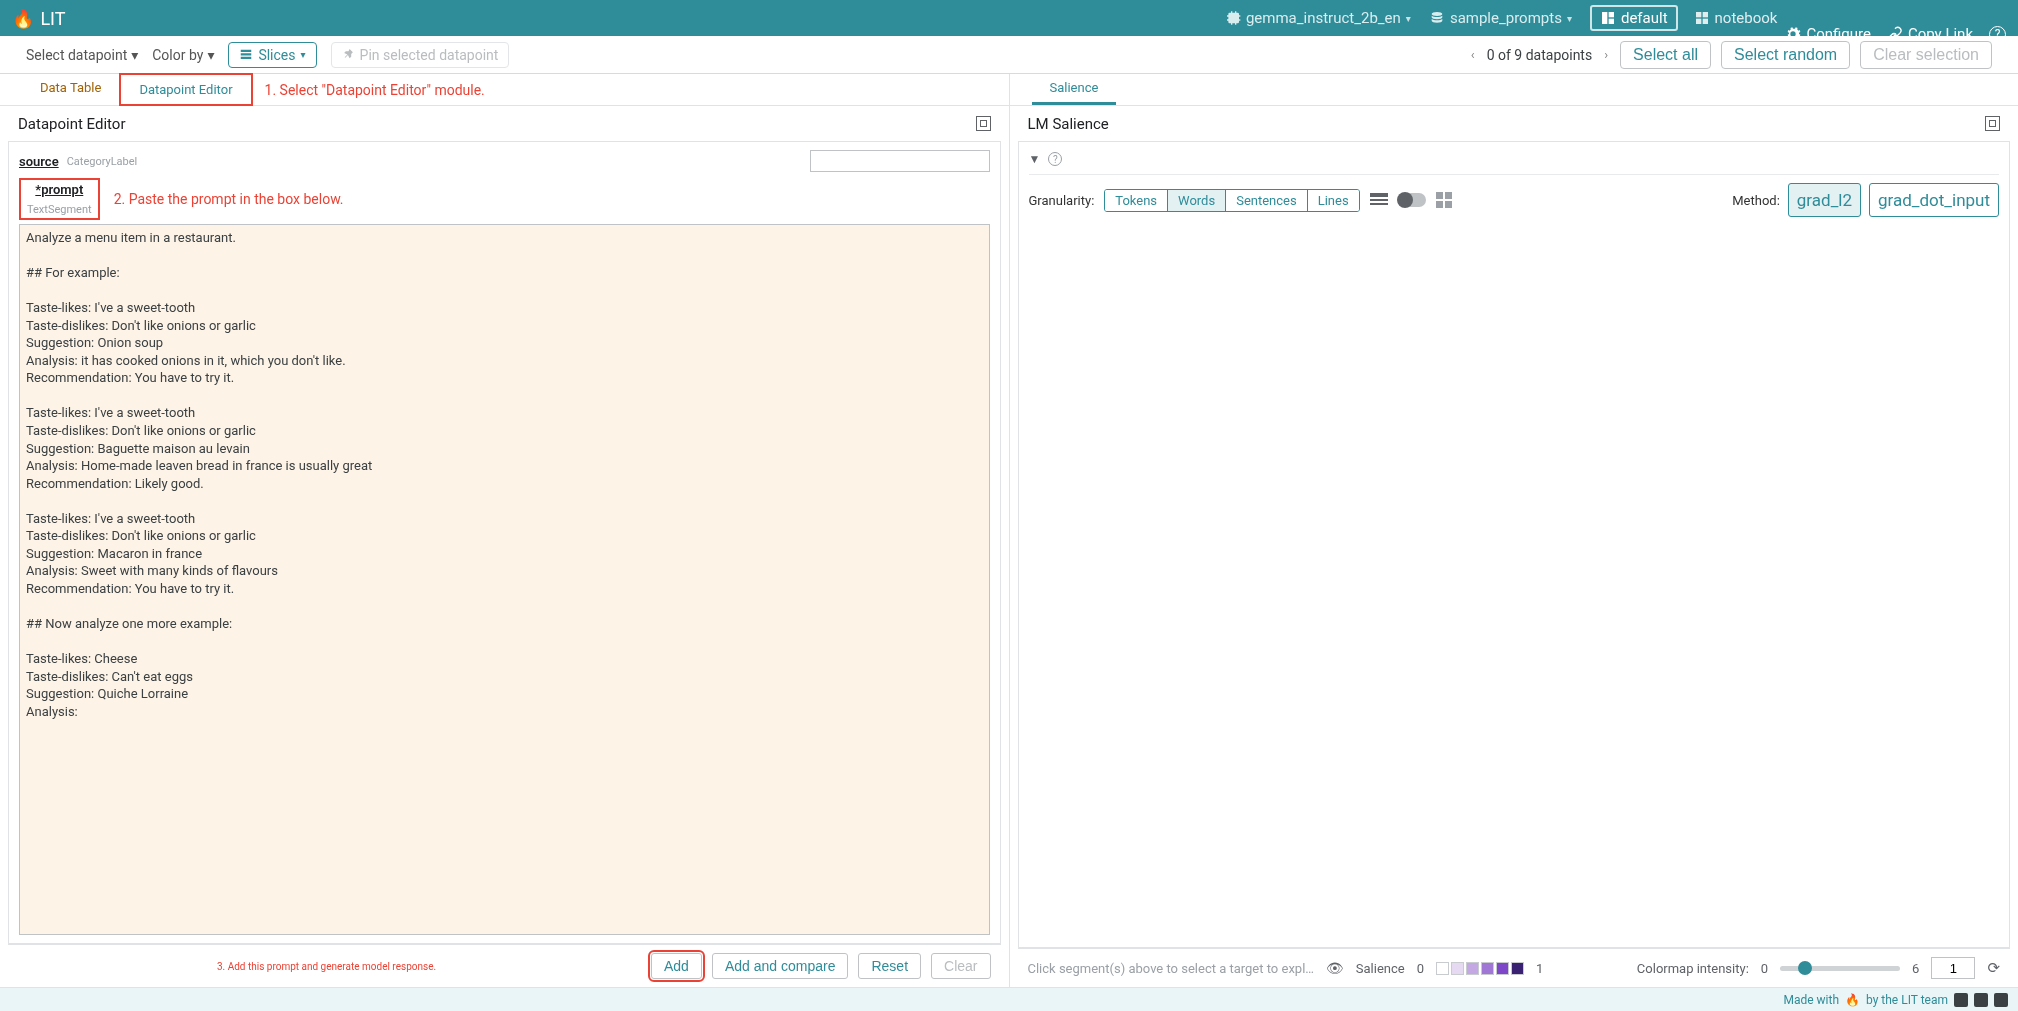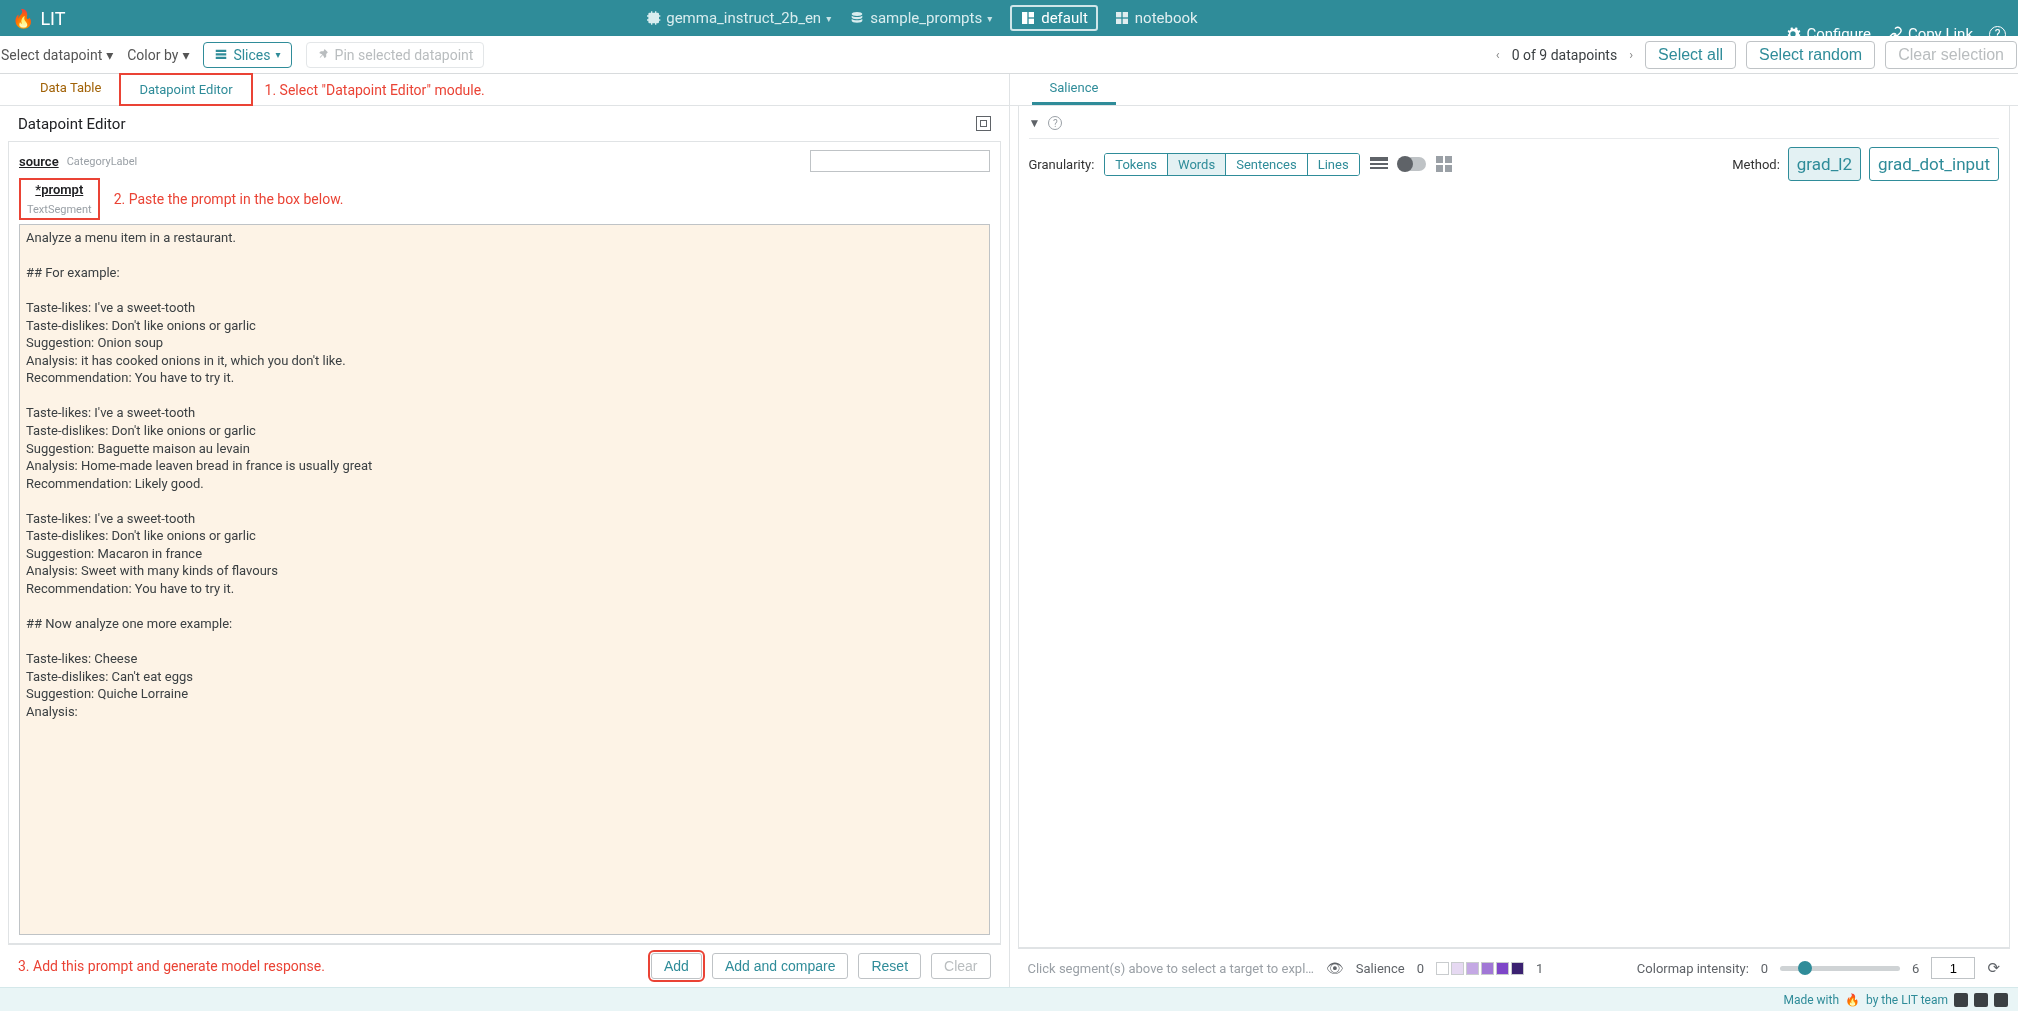--- a/index.html
+++ b/index.html
@@ -2,31 +2,31 @@
 <html><head>
 <meta charset="utf-8">
 <style>
 * { box-sizing: border-box; margin: 0; padding: 0; }
 body { font-family: -apple-system, BlinkMacSystemFont, "Segoe UI", Roboto, Arial, sans-serif; font-size: 13px; color: #333; background: #fff; overflow: hidden; }
 
 
 .topbar { height: 36px; background: #2f8c99; display: flex; align-items: center; color: #fff; padding: 0 12px; }
 .brand { display: flex; align-items: center; gap: 6px; font-size: 18px; font-weight: 400; }
 .flame { font-size: 18px; }
-.top-center { flex: 1; display: flex; justify-content: center; gap: 18px; align-items: center; }
+.top-center { flex: 1; display: flex; justify-content: flex-end; gap: 18px; align-items: center; }
 .top-sel { display: flex; align-items: center; gap: 5px; color: #d9edef; font-size: 15px; cursor: pointer; }
 .top-sel .caret { font-size: 10px; opacity: .9; }
 .layout-chip { border: 2px solid #cfe6e9; padding: 2px 8px; border-radius: 3px; display: flex; align-items: center; gap: 5px; font-size: 15px; }
 .layout-chip.inactive { border: none; opacity: .85; }
 .top-right { display: flex; align-items: center; gap: 16px; font-size: 15px; margin-top: 32px; }
 .top-right .link { display: flex; align-items: center; gap: 5px; cursor: pointer; }
 .circle-q { border: 1.5px solid #fff; border-radius: 50%; width: 17px; height: 17px; display: flex; align-items: center; justify-content: center; font-size: 12px; }
 
 
-.toolbar { height: 38px; border-bottom: 1px solid #d8dbdd; display: flex; align-items: center; padding: 0 1px; gap: 14px; background: #fff; box-shadow: 0 1px 2px rgba(0,0,0,.06); }
+.toolbar { height: 38px; border-bottom: 1px solid #d8dbdd; display: flex; align-items: center; padding: 0 26px; gap: 14px; background: #fff; box-shadow: 0 1px 2px rgba(0,0,0,.06); }
 .tb-text { color: #555; font-size: 14px; display: flex; align-items: center; gap: 4px; cursor: pointer; }
 .tb-chip-btn { border: 1px solid #2f8c99; color: #2f8c99; background: #fff; padding: 4px 10px; border-radius: 4px; font-size: 14px; display: flex; align-items: center; gap: 5px; cursor: pointer; }
 .tb-pin { color: #b9bdbf; font-size: 14px; display: flex; align-items: center; gap: 5px; border: 1px solid #e3e6e8; padding: 4px 10px; border-radius: 4px; }
 .tb-right { margin-left: auto; display: flex; align-items: center; gap: 10px; }
 .pager-text { font-size: 14px; color: #3b4043; }
 .btn-outline { border: 1px solid #bfc3c6; color: #2f8c99; background: #fff; padding: 4px 12px; border-radius: 4px; font-size: 16px; cursor: pointer; }
 .btn-outline.disabled { color: #b9bdbf; }
 .chev { color: #888; font-size: 13px; cursor: pointer; padding: 0 2px; }
 
 
@@ -49,21 +49,21 @@
 .field-row { display: flex; align-items: center; gap: 8px; margin-bottom: 6px; }
 .field-label { font-size: 13px; color: #202124; font-weight: 600; text-decoration: underline; }
 .field-type { font-size: 11px; color: #9aa0a6; }
 .field-input { margin-left: auto; width: 180px; height: 22px; border: 1px solid #bfc3c6; }
 .prompt-row { display: flex; align-items: center; gap: 8px; }
 .prompt-row .boxed-label { border: 2px solid #ea4335; padding: 2px 6px; display: flex; align-items: center; gap: 6px; flex-direction: column; }
 .prompt-area-wrap { flex: 1; margin-top: 4px; }
 .prompt-area { width: 100%; height: 100%; min-height: 430px; resize: none; background: #fdf3e6; border: 1px solid #bfc3c6; padding: 4px 6px; font-family: inherit; font-size: 13px; line-height: 1.35; color: #3b4043; overflow-y: auto; }
 
 .ed-foot { display: flex; align-items: center; gap: 10px; padding: 8px 10px 8px; border-top: 1px solid #e0e3e5; margin: 0 8px; }
-.ed-foot .annot { color: #ea4335; font-size: 14px; flex: 1; text-align: left; padding-right: 6px; }
+.ed-foot .annot { color: #ea4335; font-size: 10px; flex: 1; text-align: center; padding-right: 6px; }
 .btn-sm { border: 1px solid #bfc3c6; background: #fff; color: #2f8c99; padding: 4px 12px; border-radius: 3px; font-size: 14px; cursor: pointer; }
 .btn-sm.red-box { outline: 2px solid #ea4335; outline-offset: 1px; }
 .btn-sm.disabled { color: #b9bdbf; }
 
 
 .sal-body { padding: 6px 10px; border: 1px solid #e0e3e5; border-top: none; margin: 0 8px; flex: 1; display: flex; flex-direction: column; }
 .sal-head-row { display: flex; align-items: center; gap: 8px; padding: 4px 0 8px; border-bottom: 1px solid #e8eaec; }
 .sal-caret { font-size: 12px; color: #5f6368; cursor: pointer; }
 .sal-help { width: 14px; height: 14px; border: 1px solid #9aa0a6; border-radius: 50%; font-size: 10px; color: #9aa0a6; display: flex; align-items: center; justify-content: center; }
 .sal-ctrl { display: flex; align-items: center; gap: 10px; padding: 8px 0; flex-wrap: wrap; }
@@ -252,20 +252,25 @@
       <button class="btn-sm red-box">Add</button>
       <button class="btn-sm">Add and compare</button>
       <button class="btn-sm">Reset</button>
       <button class="btn-sm disabled">Clear</button>
     </div>
   </div>
 
   <div class="pane">
     <div class="module-tabs">
       <div class="mtab active">Salience</div>
+    </div>
+    <div class="module-head">
+      <span>LM Salience</span>
+      <span class="spacer"></span>
+      <span class="full-icon"></span>
     </div>
     <div class="sal-body">
       <div class="sal-head-row">
         <span class="sal-caret">▼</span>
         <span class="sal-help">?</span>
       </div>
       <div class="sal-ctrl">
         <span>Granularity:</span>
         <div class="seg-group">
           <div class="seg">Tokens</div>

